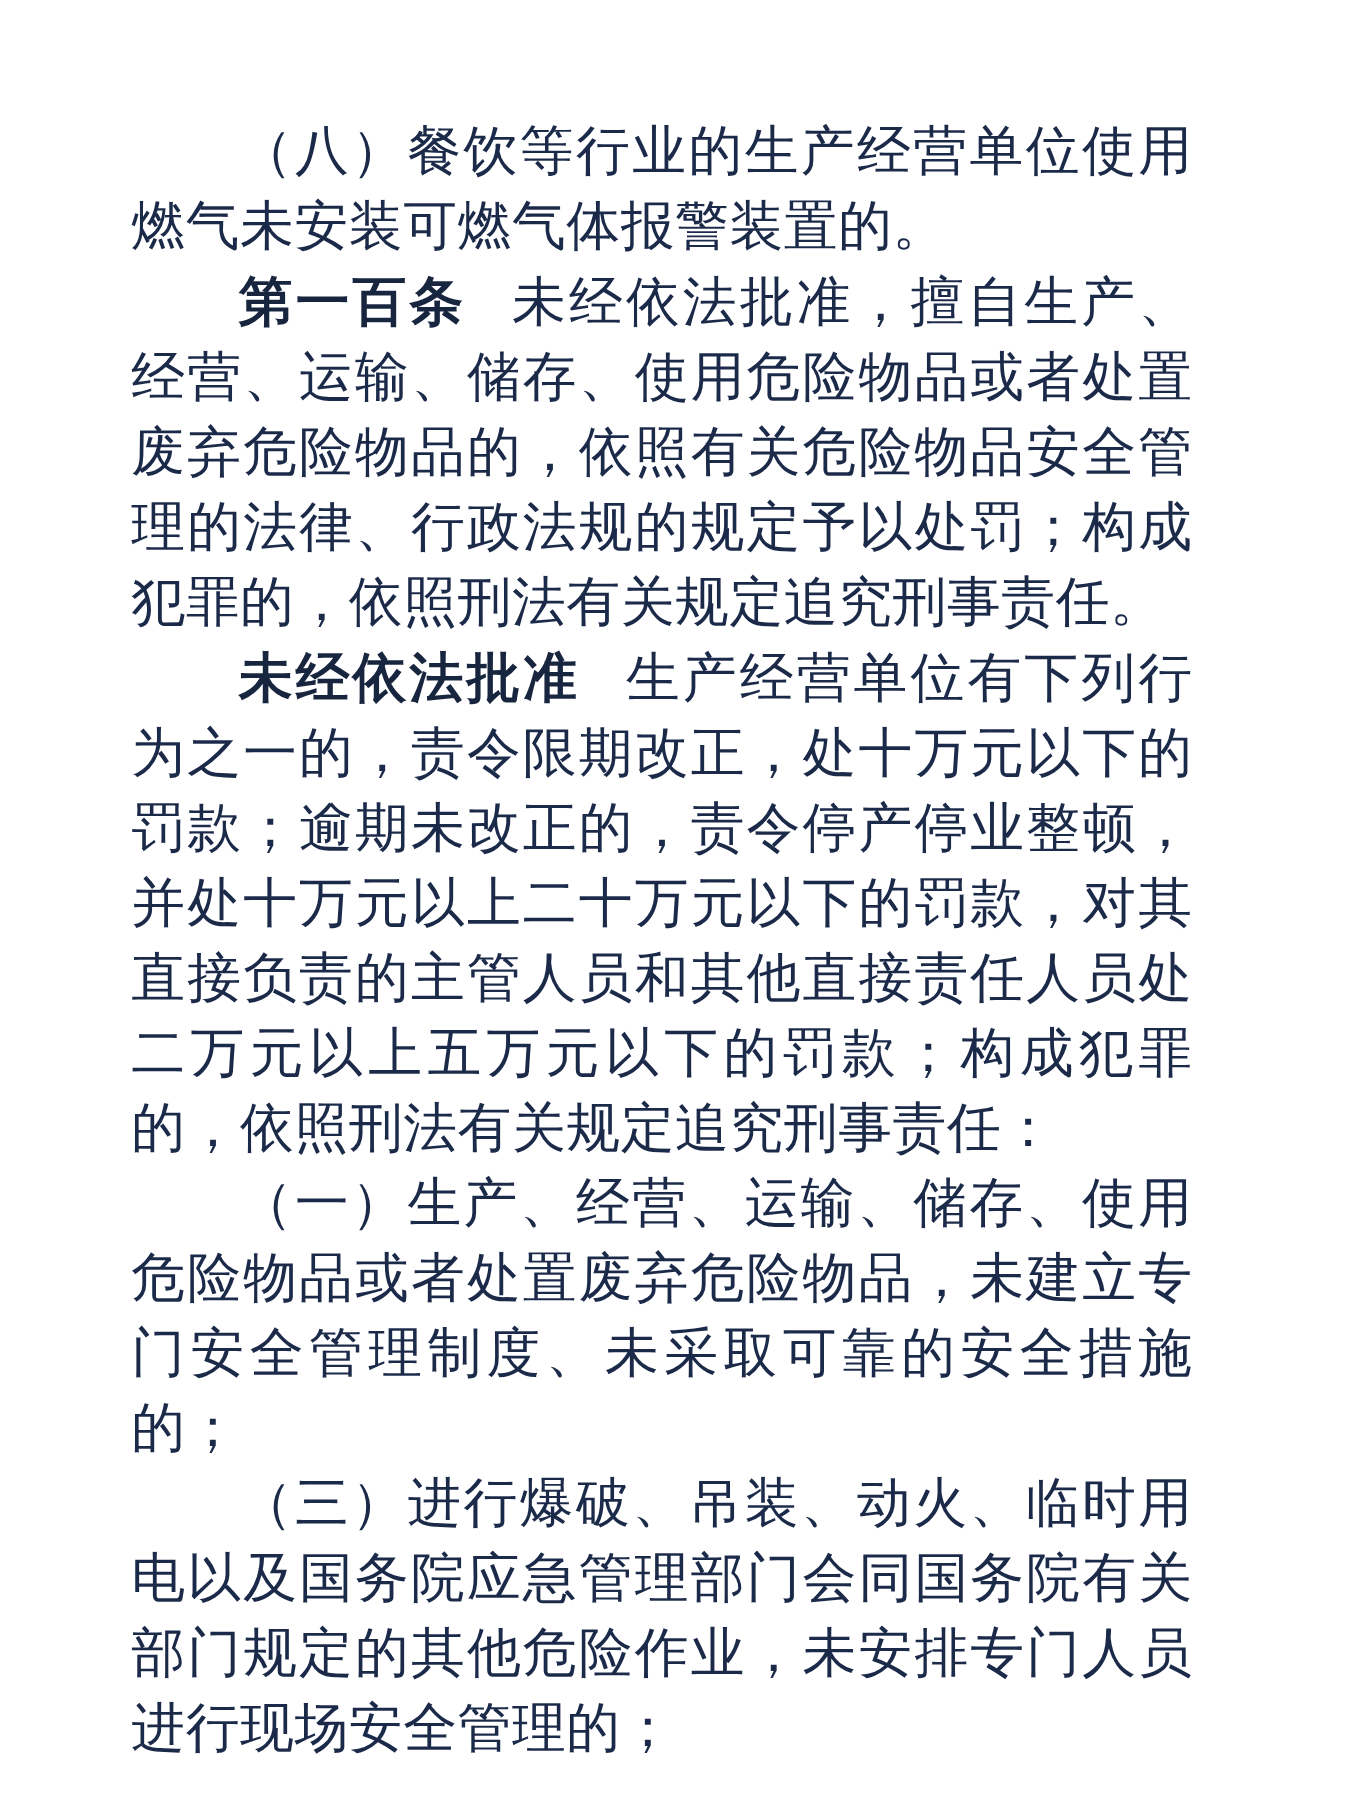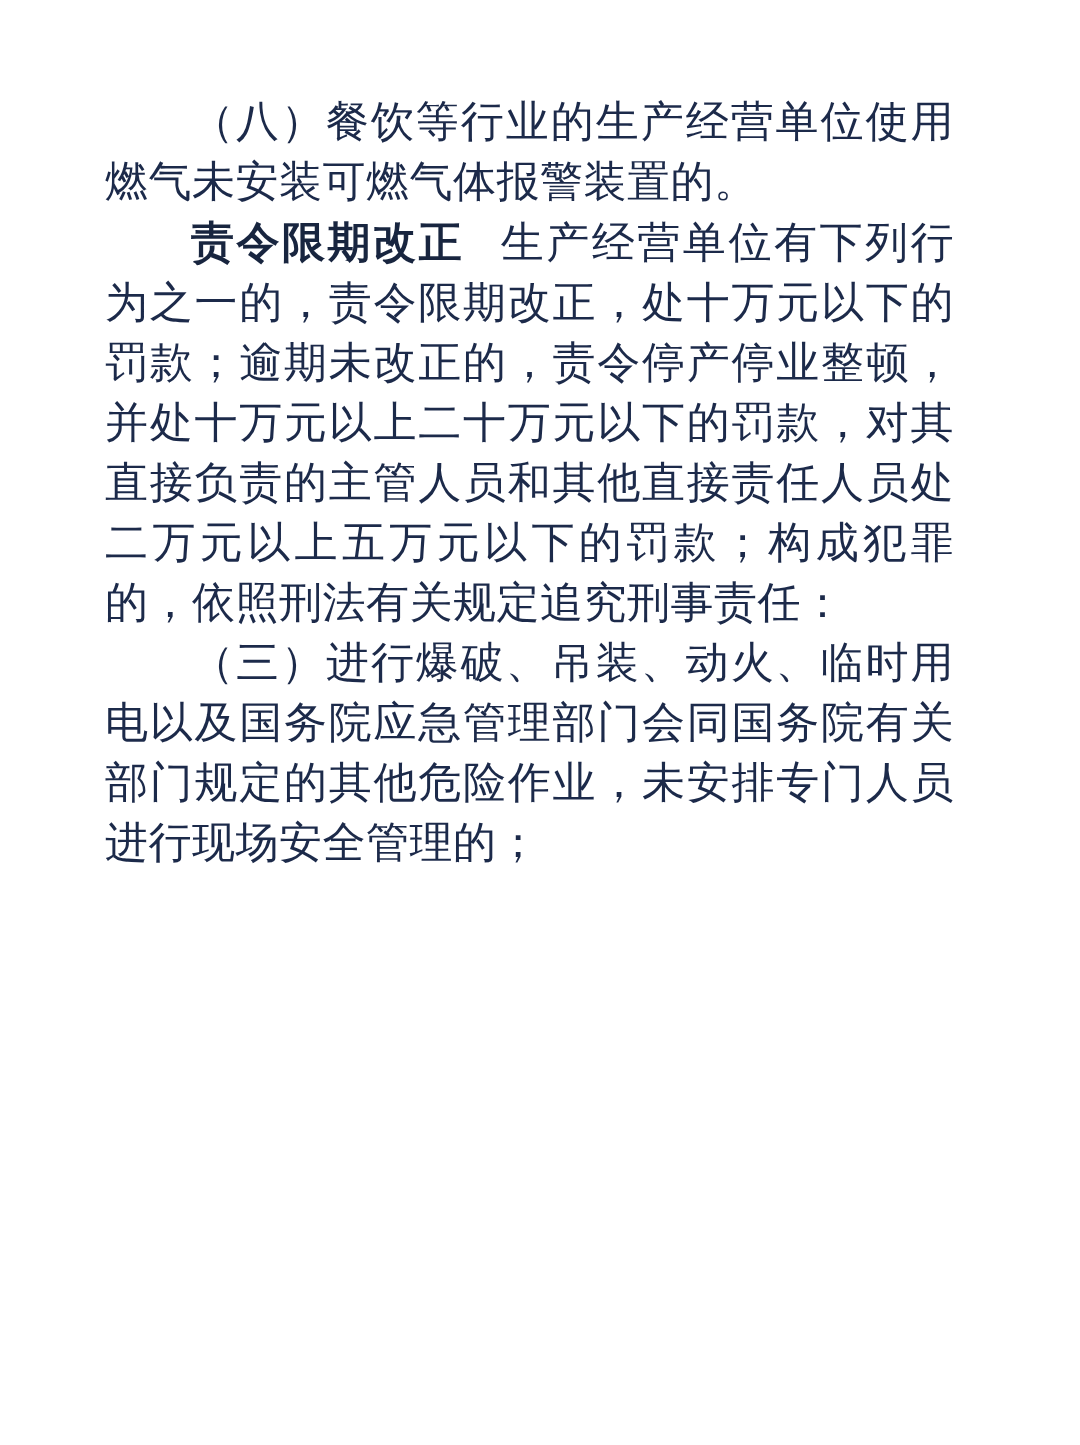--- a/index.html
+++ b/index.html
@@ -39,21 +39,23 @@
   }
 </style>
 </head>
 <body>
 
 <div class="page">
   <div class="doc-body">
 
     <p><span>（八）餐饮等行业的生产经营单位使用燃气未安装可燃气体报警装置的。</span></p>
 
+    <p><span class="article-head">第一百条</span><span>未经依法批准，擅自生产、经营、运输、储存、使用危险物品或者处置废弃危险物品的，依照有关危险物品安全管理的法律、行政法规的规定予以处罚；构成犯罪的，依照刑法有关规定追究刑事责任。</span></p>
 
-    <p><span class="article-head">责令限期改正</span><span>生产经营单位有下列行为之一的，责令限期改正，处十万元以下的罚款；逾期未改正的，责令停产停业整顿，并处十万元以上二十万元以下的罚款，对其直接负责的主管人员和其他直接责任人员处二万元以上五万元以下的罚款；构成犯罪的，依照刑法有关规定追究刑事责任：</span></p>
+    <p><span class="article-head">未经依法批准</span><span>生产经营单位有下列行为之一的，责令限期改正，处十万元以下的罚款；逾期未改正的，责令停产停业整顿，并处十万元以上二十万元以下的罚款，对其直接负责的主管人员和其他直接责任人员处二万元以上五万元以下的罚款；构成犯罪的，依照刑法有关规定追究刑事责任：</span></p>
 
+    <p><span>（一）生产、经营、运输、储存、使用危险物品或者处置废弃危险物品，未建立专门安全管理制度、未采取可靠的安全措施的；</span></p>
 
 
     <p><span>（三）进行爆破、吊装、动火、临时用电以及国务院应急管理部门会同国务院有关部门规定的其他危险作业，未安排专门人员进行现场安全管理的；</span></p>
 
   </div>
 </div>
 
 </body></html>

